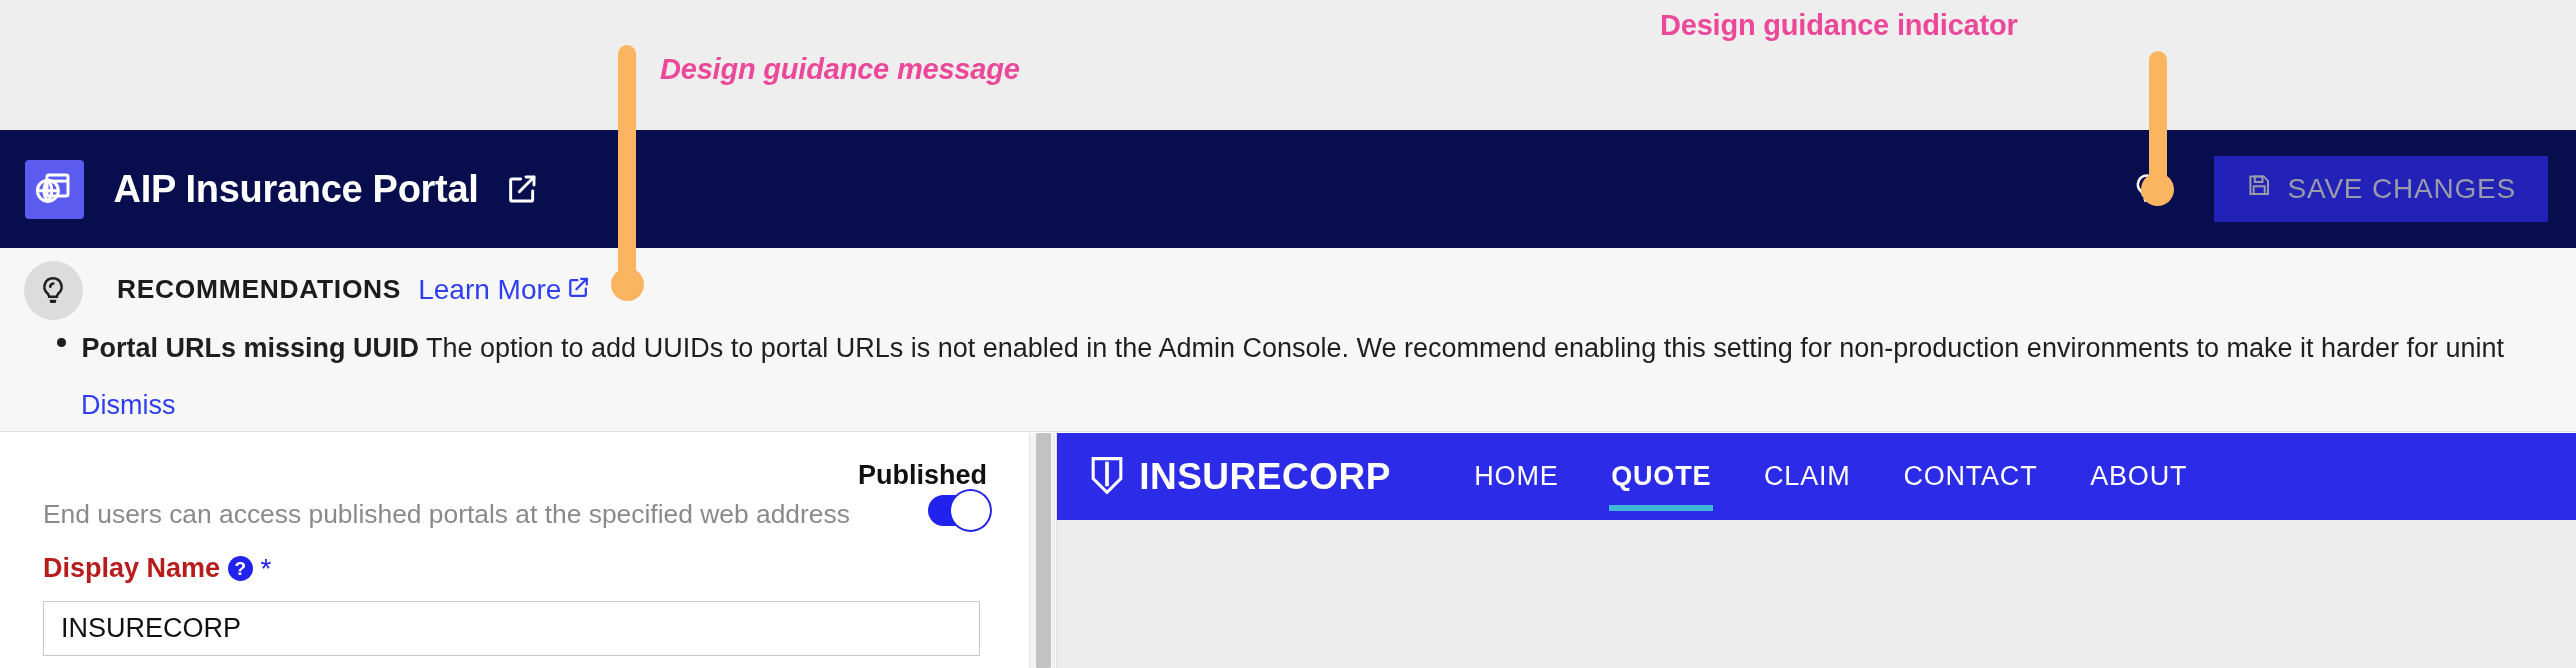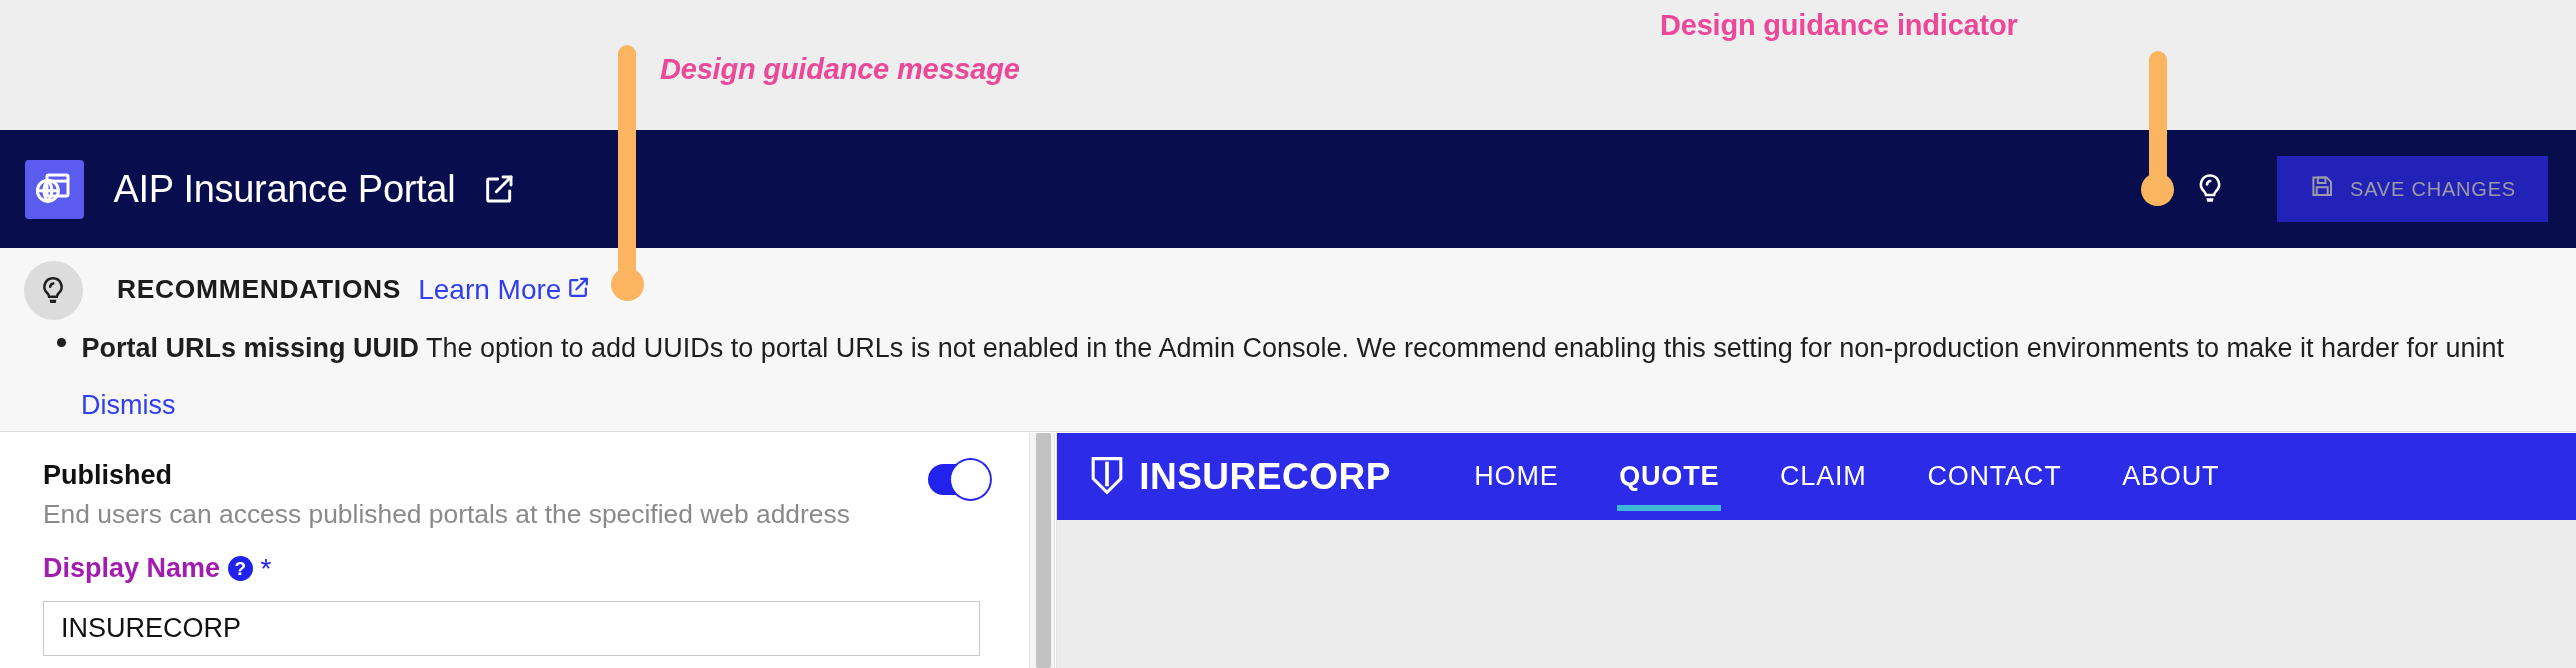--- a/index.html
+++ b/index.html
@@ -39,29 +39,29 @@
   #app-header {
     position: absolute; left: 0; top: 130px; width: 2576px; height: 118px;
     background: #070d4d; display: flex; align-items: center;
   }
   #app-icon {
     width: 59px; height: 59px; margin-left: 24.5px; border-radius: 3.8px;
     background: #5b5bf0; display: flex; align-items: center; justify-content: center;
     flex: 0 0 auto;
   }
   #app-title {
-    color: #ffffff; font-size: 38px; font-weight: normal;
+    color: #ffffff; font-size: 38px; font-weight: bold;
     margin-left: 30px; white-space: nowrap; letter-spacing: -0.3px;
   }
   #app-external-link-icon { margin-left: 28px; display:flex; align-items:center; }
   #header-spacer { flex: 1 1 auto; }
   #header-bulb-icon { margin-right: 49px; display: flex; align-items: center; }
   #save-changes-button {
     height: 66px; background: #2222b8; border: none;
-    color: #9a9aa8; font-size: 20px; letter-spacing: 0.8px;
+    color: #9a9aa8; font-size: 28px; letter-spacing: 0.8px;
     display: flex; align-items: center; gap: 15px;
     padding: 0 32px; margin-right: 28px; cursor: default;
     font-family: "Liberation Sans", sans-serif;
   }
 
   
   #recommendations-bar {
     position: absolute; left: 0; top: 248px; width: 2576px; height: 184px;
     background: #f7f7f7; border-bottom: 0.9px solid #dedede;
   }
@@ -106,40 +106,40 @@
     position: absolute; left: 5.7px; top: 0px; width: 15px; height: 235px;
     background: #c2c2c2; border-radius: 1.9px;
   }
   #preview-pane {
     position: absolute; left: 1056px; top: 433px; width: 1520px; height: 235px;
     background: #ececec; border-left: 0.9px solid #e3e3e3;
   }
 
   #published-row {
     position: absolute; left: 43px; top: 27px; width: 944px;
-    display: flex; align-items: flex-start; justify-content: space-between;
+    display: flex; align-items: flex-end; justify-content: space-between; flex-direction: column;
   }
   #published-label { font-size: 27px; font-weight: bold; color: #111111; }
   #published-desc {
     position: absolute; left: 43px; top: 66px;
     font-size: 26.4px; color: #8a8a8a;
   }
   #published-toggle {
     width: 59px; height: 31px; border-radius: 17px; background: #2222ee;
     position: relative; flex: 0 0 auto; margin-top: 3.8px;
   }
   #published-toggle::after {
     content: ""; position: absolute; right: -2.8px; top: -3.8px;
     width: 39px; height: 39px; border-radius: 50%;
     background: #ffffff; box-shadow: 0 0 0 1.9px #2222ee;
   }
   #display-name-label-row {
     position: absolute; left: 43px; top: 553px; display: flex; align-items: center; gap: 7.5px;
   }
-  #display-name-label { font-size: 27px; font-weight: bold; color: #a21caf; }
+  #display-name-label { font-size: 27px; font-weight: bold; color: #b91c1c; }
   #display-name-help-icon {
     width: 25.5px; height: 25.5px; border-radius: 50%; background: #2222ee;
     color: #fff; font-size: 19px; font-weight: bold;
     display: flex; align-items: center; justify-content: center;
   }
   #display-name-required { color: #2222ee; font-size: 28px; line-height: 1; }
   #display-name-input {
     position: absolute; left: 43px; top: 601px; width: 937px; height: 55px;
     border: 0.9px solid #c9c9c9; background: #ffffff;
     font-size: 27px; color: #111111; padding: 0 17px;
@@ -150,21 +150,21 @@
   #portal-navbar {
     position: absolute; left: 0; top: 0; width: 1520px; height: 87px;
     background: #2b2be8; display: flex; align-items: center;
   }
   #portal-brand {
     display: flex; align-items: center; gap: 13.2px; margin-left: 31px;
   }
   #portal-brand-name {
     color: #ffffff; font-size: 37px; font-weight: bold; letter-spacing: 0.5px;
   }
-  #portal-nav-items { display: flex; align-items: flex-end; gap: 8px; margin-left: 57px; }
+  #portal-nav-items { display: flex; align-items: flex-end; gap: 0; margin-left: 57px; }
   .portal-nav-item {
     position: relative; color: #ffffff; font-size: 27px;
     padding: 0 26.4px; letter-spacing: 0.8px; white-space: nowrap;
   }
   .portal-nav-item.active { font-weight: bold; }
   .portal-nav-item.active::after {
     content: ""; position: absolute; left: 24.5px; right: 24.5px; bottom: -19px;
     height: 5.7px; background: #3fb8d8;
   }
   #portal-body { position: absolute; left: 0; top: 87px; width: 1520px; height: 148px; background: #ececec; }

